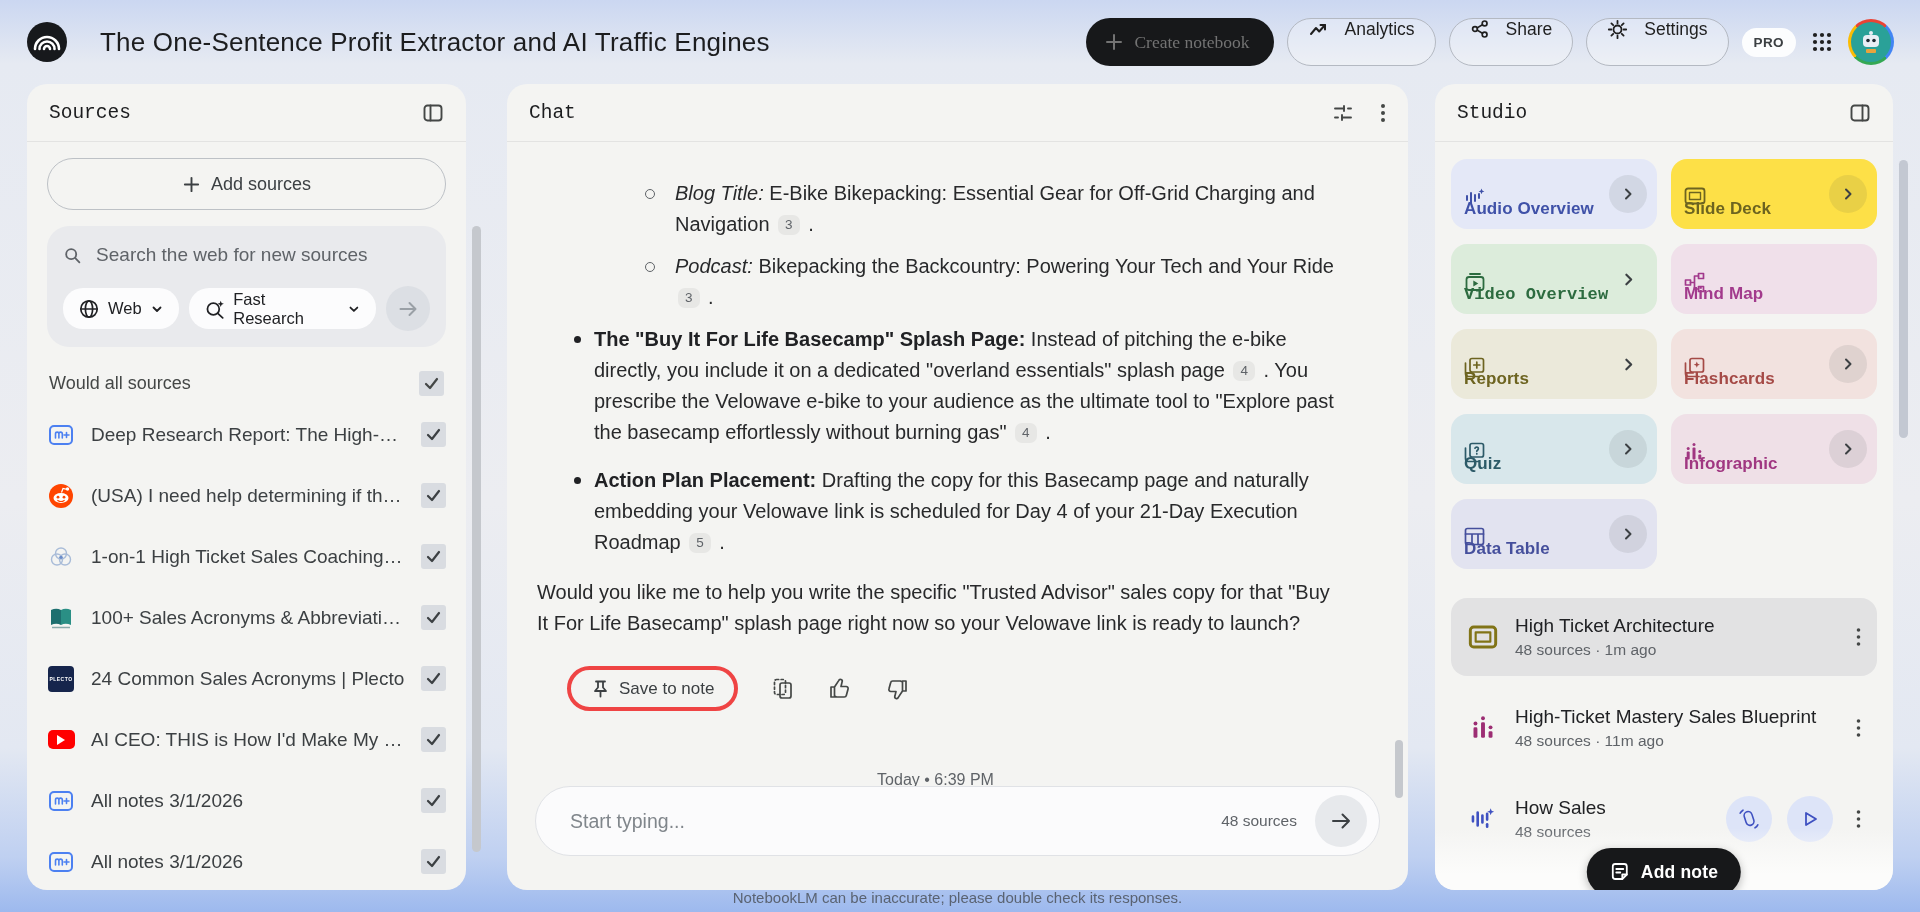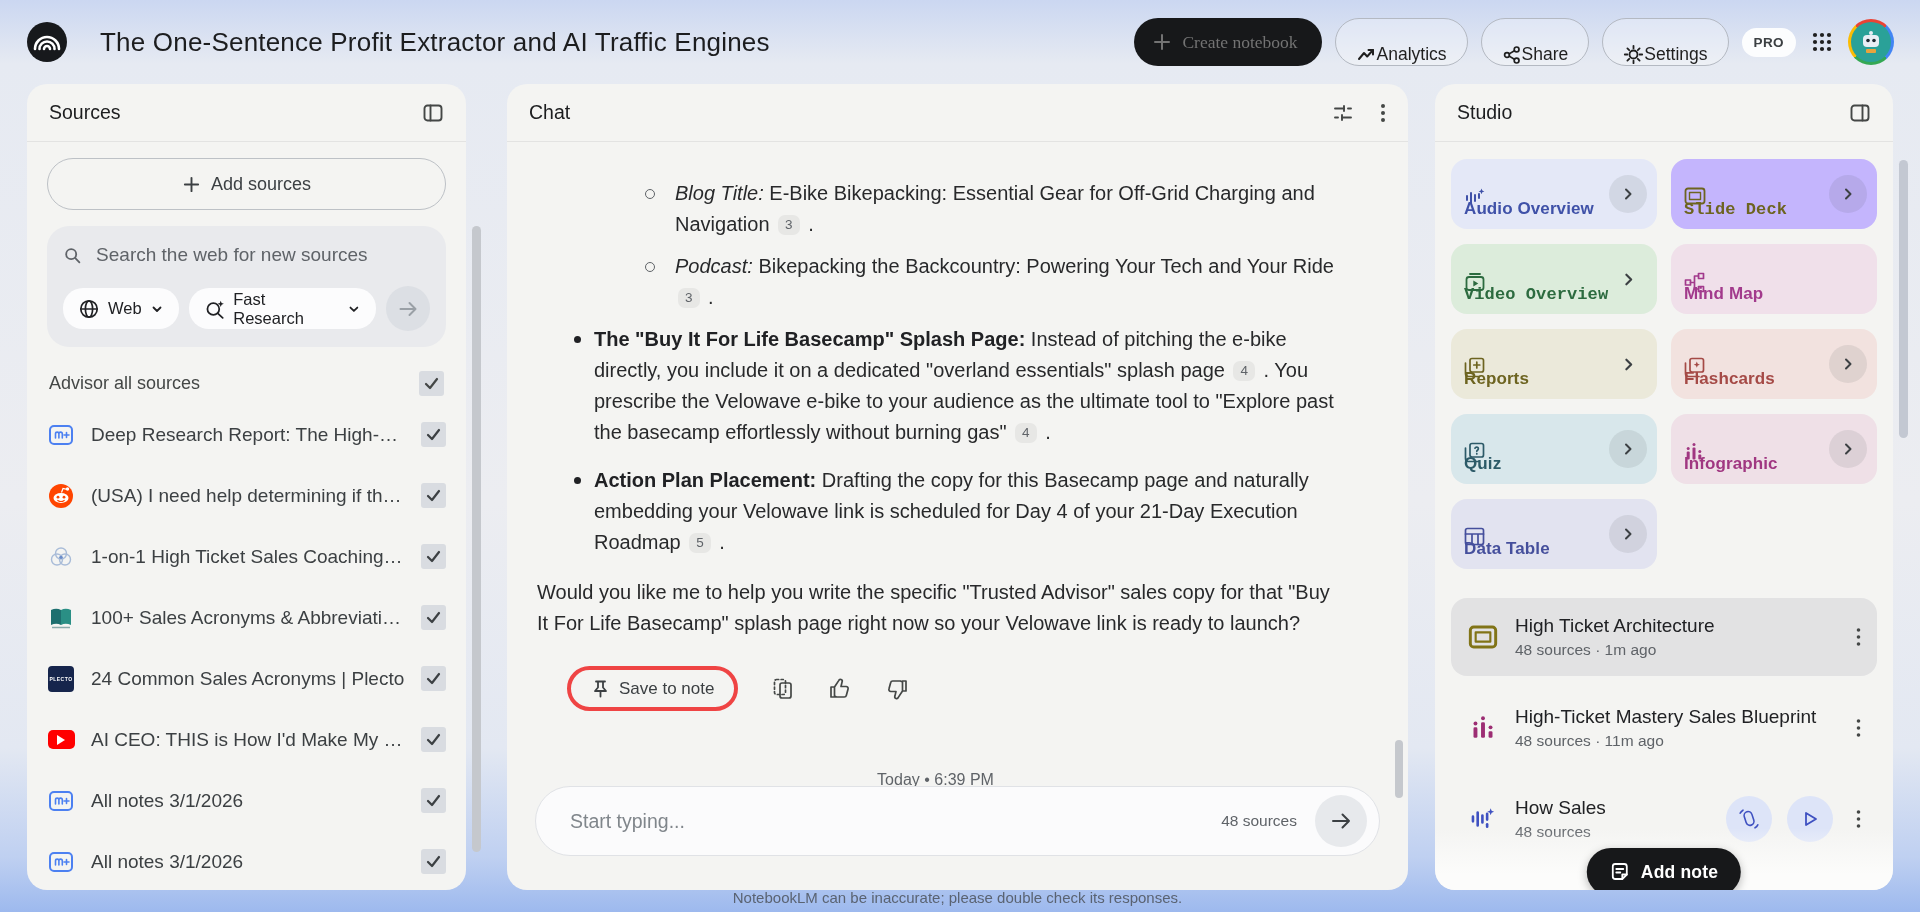--- a/index.html
+++ b/index.html
@@ -12,29 +12,29 @@
   }
   .si { fill:none; stroke:currentColor; stroke-width:1.8; stroke-linecap:round; stroke-linejoin:round; }
   .sif { fill:currentColor; stroke:none; }
 
   
   .app-header { position:absolute; top:0; left:0; width:1920px; height:84px; display:flex; align-items:center; padding:0 26px; }
   .logo { width:42px; height:42px; flex:0 0 auto; }
   .app-title { margin-left:32px; font-size:26px; color:#1c1d1f; letter-spacing:.2px; white-space:nowrap; }
   .header-right { margin-left:auto; display:flex; align-items:center; gap:13px; }
   .btn-dark { display:flex; align-items:center; gap:10px; background:#17181a; color:#737373; height:48px; border-radius:24px; padding:0 24px 0 18px; font-size:17.5px; cursor:pointer;font-family:Liberation Serif, serif; }
-  .btn-outline { display:flex; align-items:flex-end; gap:0; background:rgba(255,255,255,.28); border:1px solid #b4b9c2; color:#1f1f1f; height:48px; border-radius:24px; padding:0 20px; font-size:17.5px; cursor:pointer; }
+  .btn-outline { display:flex; align-items:flex-start; gap:16px; background:rgba(255,255,255,.28); border:1px solid #b4b9c2; color:#1f1f1f; height:48px; border-radius:24px; padding:0 20px; font-size:17.5px; cursor:pointer; }
   .pro-badge { background:#fcfdfe; color:#3c4043; font-size:13.5px; font-weight:700; letter-spacing:.4px; border-radius:15px; padding:7px 12px; }
   .apps-grid { width:26px; height:26px; display:flex; align-items:center; justify-content:center; cursor:pointer; }
   .avatar { width:46px; height:46px; border-radius:50%; padding:3px; background:conic-gradient(#ea4335 0 12%,#4285f4 12% 38%,#34a853 38% 63%,#fbbc04 63% 88%,#ea4335 88% 100%); cursor:pointer; }
   .avatar-inner { width:100%; height:100%; border-radius:50%; background:#2aa198; display:flex; align-items:center; justify-content:center; overflow:hidden; }
 
   
   .panel { position:absolute; top:84px; height:806px; background:#f4f4f2; border-radius:20px; }
-  .panel-head { height:58px; display:flex; align-items:center; justify-content:space-between; padding:0 22px; border-bottom:1px solid #e3e3e2; }
+  .panel-head { height:58px; display:flex; align-items:center; justify-content:space-between; padding:0 22px; border-bottom:1px solid #e3e3e2;font-family:Liberation Mono, monospace; }
   .panel-title { font-size:19.5px; color:#1c1d1f; }
   .panel-head .hicon { color:#444746; cursor:pointer; display:flex; }
 
   
   #sources-panel { left:27px; width:439px; }
   .sources-body { padding:16px 20px 0; }
   .add-sources-btn { height:52px; border:1px solid #bdc1c6; border-radius:26px; display:flex; align-items:center; justify-content:center; gap:10px; font-size:18px; color:#3c4043; cursor:pointer; }
   .search-card { margin-top:16px; background:#e9eaed; border-radius:22px; padding:18px 16px 16px; }
   .search-row { display:flex; align-items:center; gap:14px; color:#5f6368; }
   .search-row input { border:none; outline:none; background:transparent; font-size:19px; color:#3c4043; width:100%; font-family:inherit; }
@@ -78,21 +78,21 @@
 
   
   #studio-panel { left:1435px; width:458px; overflow:hidden; }
   .studio-body { padding:17px 16px 0; position:relative; }
   .tiles { display:grid; grid-template-columns:1fr 1fr; gap:15px 14px; }
   .tile { height:70px; border-radius:16px; position:relative; padding:28px 13px; cursor:pointer; }
   .tile .t-label { position:absolute; left:13px; bottom:10px; font-size:17px; font-weight:700; letter-spacing:.1px; }
   .tile .chev { position:absolute; right:10px; top:50%; transform:translateY(-50%); width:38px; height:38px; border-radius:50%; display:flex; align-items:center; justify-content:center; color:#3c4043; }
   .tile .chev.circle { background:rgba(60,64,67,.10); }
   .tile-audio { background:#e4e8f7; color:#3f51a8; }
-  .tile-slide { background:#c4b5fd; color:#6d6420;font-family:Liberation Mono, monospace; }
+  .tile-slide { background:#fde047; color:#6d6420; }
   .tile-video { background:#dcecdb; color:#2c6b3f;font-family:Liberation Mono, monospace; }
   .tile-mind  { background:#f0e0ea; color:#a23a8c; }
   .tile-reports { background:#ebe9da; color:#6d6420; }
   .tile-flash { background:#f2e2df; color:#a54a46; }
   .tile-quiz { background:#d8e7eb; color:#2c5a68; }
   .tile-info { background:#efe0e7; color:#a03781; }
   .tile-table { background:#e2e3f0; color:#454f9c; }
   .studio-list { margin-top:29px; display:flex; flex-direction:column; gap:13px; }
   .studio-row { height:78px; border-radius:16px; display:flex; align-items:center; gap:15px; padding:0 8px 0 15px; cursor:pointer; }
   .studio-row.selected { background:#e2e2e3; }
@@ -234,21 +234,21 @@
             </svg>
         </div>
         <div class="go-btn">
           <svg class="si" width="22" height="22" viewBox="0 0 22 22" style="stroke-width:2">
               <path d="M3.5 11h15M12.5 5l6 6-6 6"></path>
             </svg>
         </div>
       </div>
     </div>
     <div class="select-all-row">
-      <span>Advisor all sources</span>
+      <span>Would all sources</span>
       <span class="checkbox">
           <svg class="si" width="17" height="17" viewBox="0 0 17 17" style="stroke-width:2.2">
             <path d="M3 9l4 4 7-9"></path>
           </svg>
         </span>
     </div>
     <div class="source-list">
 
       <div class="source-row">
         <span class="src-ic">

